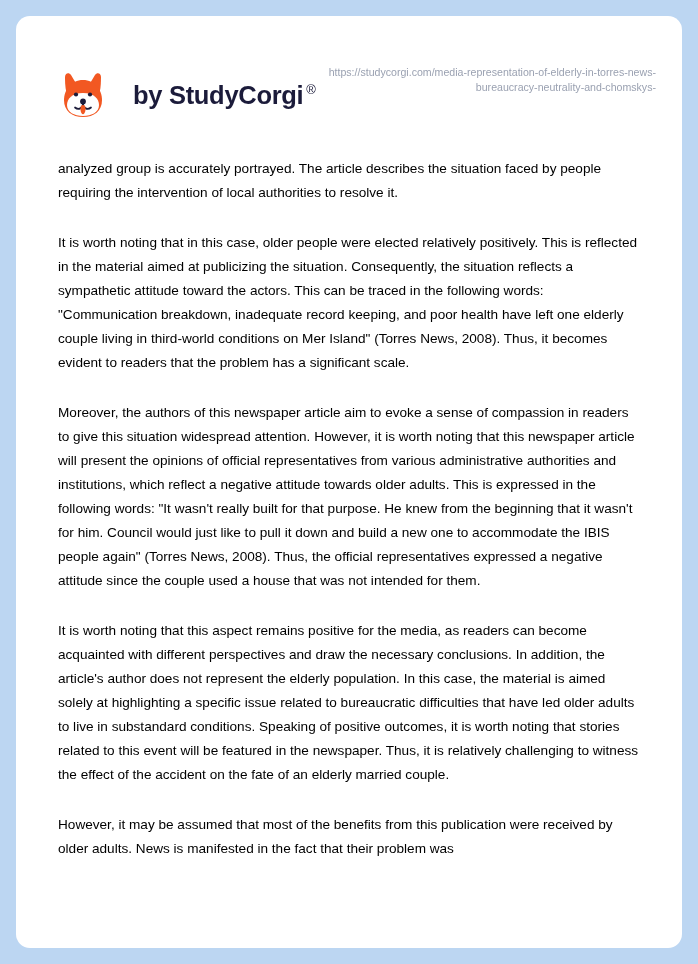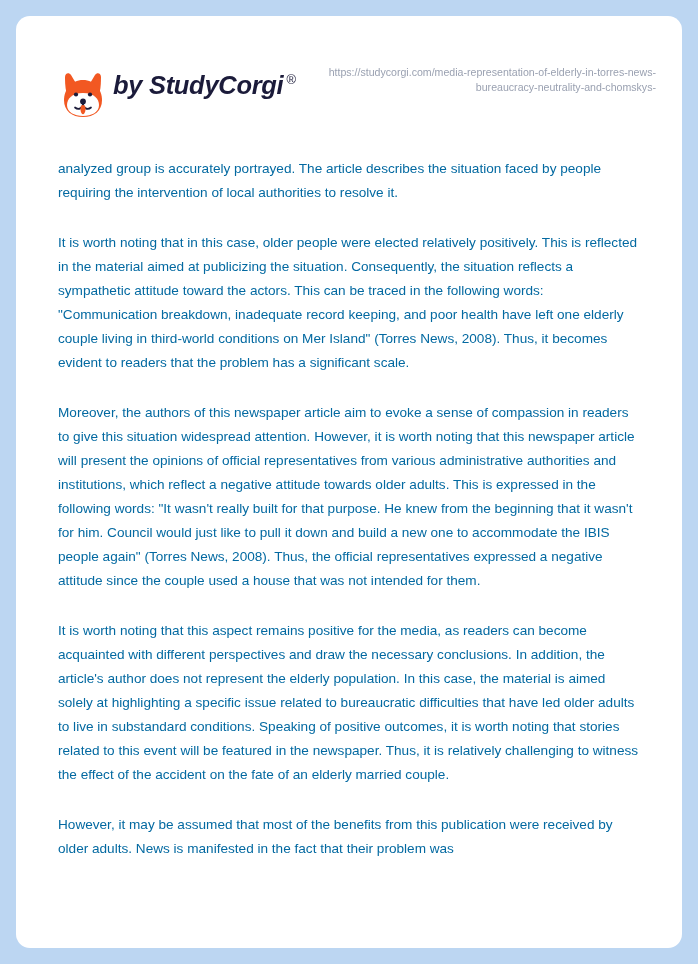--- a/index.html
+++ b/index.html
@@ -29,24 +29,23 @@
   
   .site-header {
     display: flex;
     align-items: flex-start;
     justify-content: space-between;
     padding: 45px 26px 0 42px;
     box-sizing: border-box;
   }
   .brand {
     display: flex;
-    align-items: flex-start;
-    gap: 5px;
+    align-items: center;
+    gap: 25px;
     padding-top: 10px;
-    font-style: italic;
   }
   .brand-mark {
     width: 50px;
     height: 48px;
     flex: 0 0 auto;
     display: block;
   }
   .brand-text {
     display: flex;
     align-items: flex-start;
@@ -86,21 +85,21 @@
 
   
   .article-body {
     padding: 38px 42px 0 42px;
     box-sizing: border-box;
   }
   .article-body p {
     margin: 0 0 26px 0;
     font-size: 13.6px;
     line-height: 24px;
-    color: #0369a1;
+    color: #000000;
     text-align: left;
   }
 </style>
 </head>
 <body>
 
 <div class="page-card">
 
   <div class="site-header">
 

